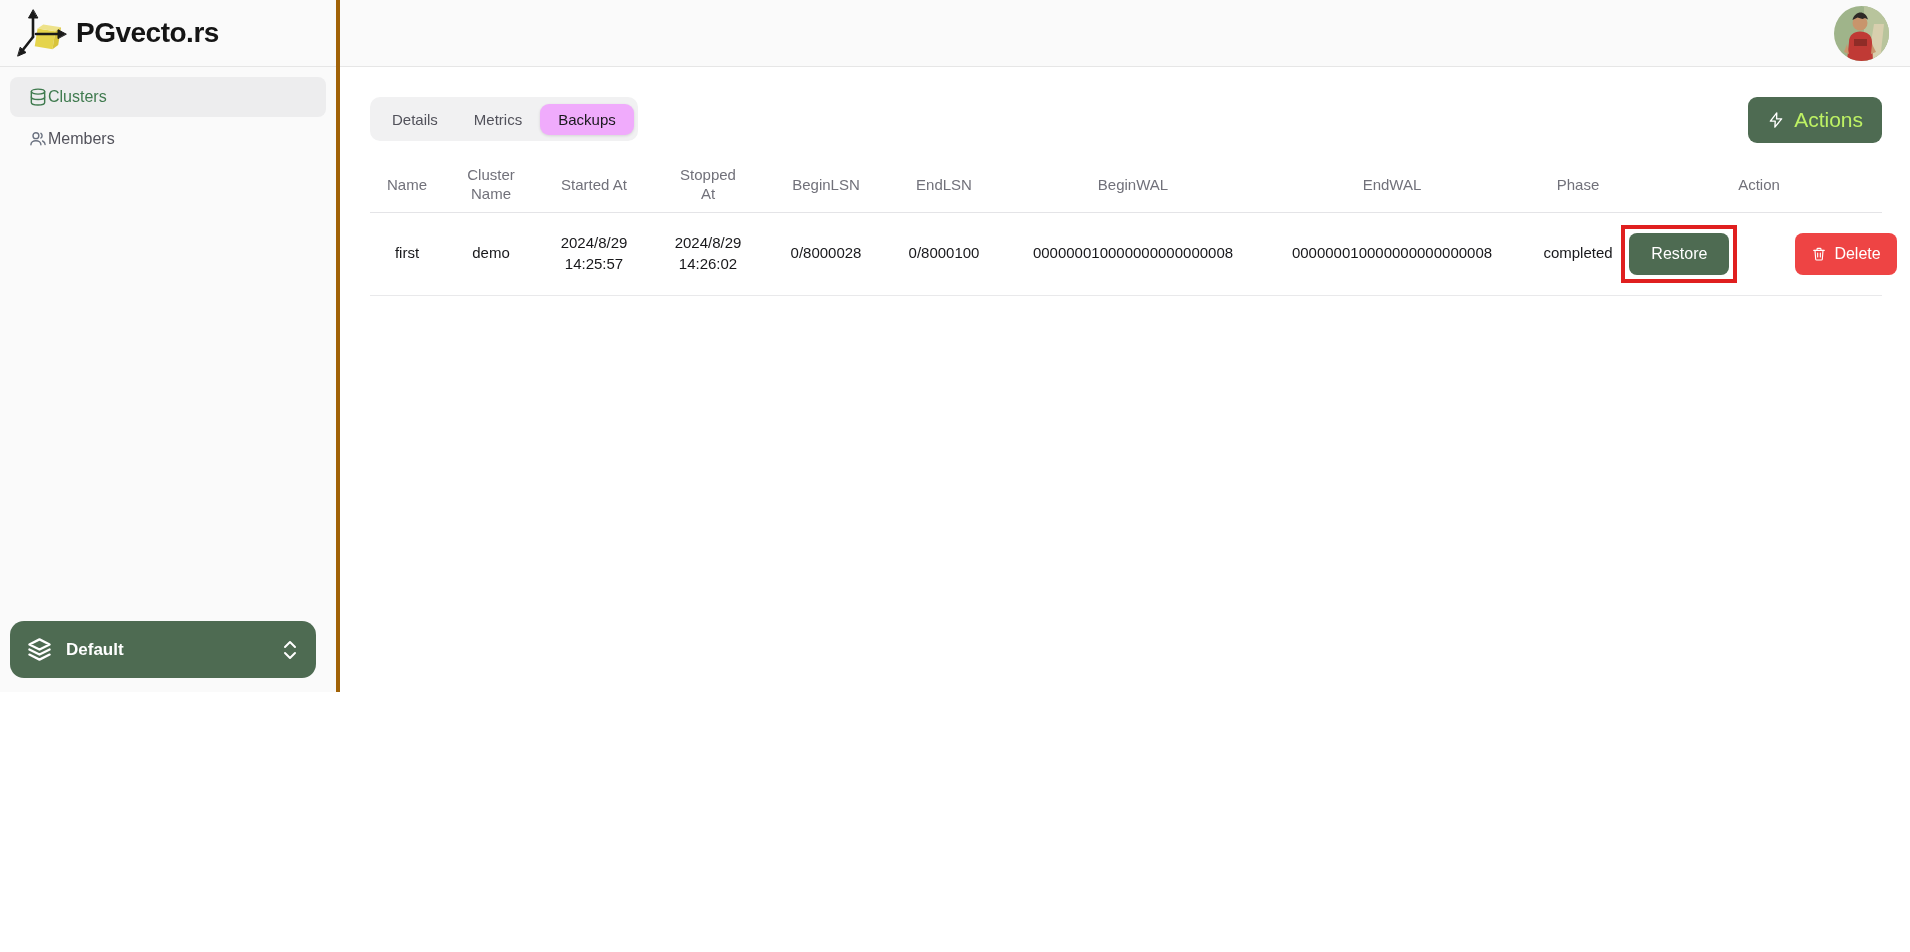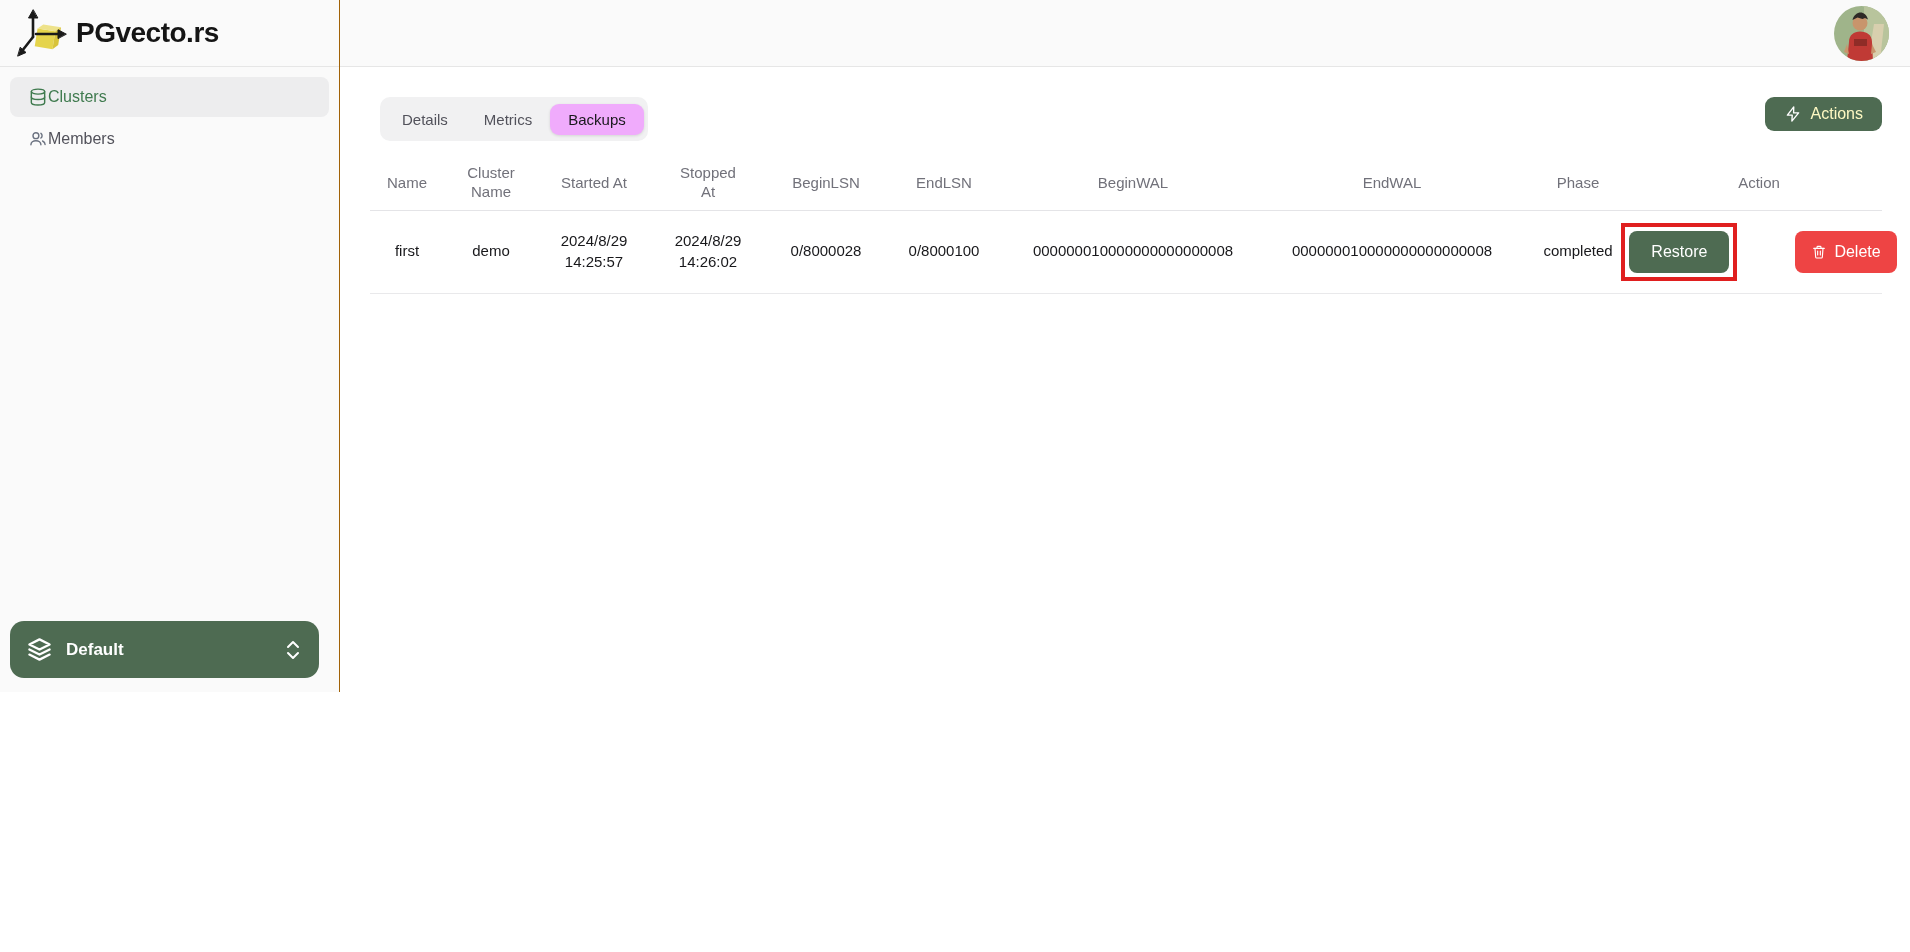--- a/index.html
+++ b/index.html
@@ -2,21 +2,21 @@
 <html><head>
 <meta charset="utf-8">
 <style>
   * { margin:0; padding:0; box-sizing:border-box; }
   html,body { width:1910px; height:952px; overflow:hidden; background:#fff;
     font-family:"Liberation Sans","DejaVu Sans",sans-serif; color:#18181b; }
 
   
   .app { display:flex; width:1910px; height:952px; }
   .sidebar { position:relative; width:340px; height:692px; background:#fafafa;
-    border-right:1px solid #a16207; flex:none; }
+    border-right:4px solid #a16207; flex:none; }
   .main { flex:1; display:flex; flex-direction:column; }
 
   
   .logo-area { height:67px; display:flex; align-items:center; padding-left:16px;
     border-bottom:1px solid #e6e6e6; gap:8px; }
   .logo-mark { width:52px; height:50px; }
   .logo-text { font-size:28px; font-weight:700; color:#151515; letter-spacing:-0.5px; }
 
   .nav { padding:10px 10px 0 10px; }
   .nav-item { height:40px; margin-bottom:2px; display:flex; align-items:center;
@@ -36,33 +36,33 @@
   .ws-spacer { flex:1; }
 
   
   .topbar { height:67px; background:#fafafa; border-bottom:1px solid #e6e6e6;
     position:relative; flex:none; }
   .avatar { position:absolute; top:6px; right:21px; width:55px; height:55px;
     border-radius:50%; overflow:hidden; cursor:pointer; }
 
   
   .content { padding:30px 28px 0 30px; }
-  .content-top { display:flex; justify-content:space-between; align-items:flex-start;margin-left:10px; }
+  .content-top { display:flex; justify-content:space-between; align-items:flex-start; }
 
   .tabs { display:inline-flex; background:#f1f1f2; border-radius:10px; padding:4px;
     align-items:center; height:44px; }
   .tab { padding:7px 18px; font-size:15px; color:#52525b; border-radius:8px;
     cursor:pointer; background:transparent; border:none;
     font-family:"Liberation Sans","DejaVu Sans",sans-serif; }
   .tab.active { background:#f0abfc; color:#18181b; font-weight:500;
     box-shadow:0 1px 3px rgba(0,0,0,.12);border-radius:9px; }
 
-  .actions-btn { height:34px; background:#4e6b52; color:#fef9c3; border:none;
+  .actions-btn { height:46px; background:#4e6b52; color:#bef264; border:none;
     border-radius:9px; padding:0 19px; display:inline-flex; align-items:center; gap:9px;
-    font-size:16px; font-weight:500; cursor:pointer;
+    font-size:21px; font-weight:500; cursor:pointer;
     font-family:"Liberation Sans","DejaVu Sans",sans-serif; }
   .actions-btn svg { width:18px; height:18px; stroke:#fff; fill:none; stroke-width:1.8;
     stroke-linejoin:round; }
 
   
   table.backups { border-collapse:collapse; table-layout:fixed; width:1512px;
     margin-top:14px; }
   .c1{width:74px}.c2{width:94px}.c3{width:112px}.c4{width:116px}.c5{width:120px}
   .c6{width:116px}.c7{width:262px}.c8{width:256px}.c9{width:116px}.c10{width:246px}
   thead th { height:55px; font-weight:400; font-size:15px; color:#71717a;

